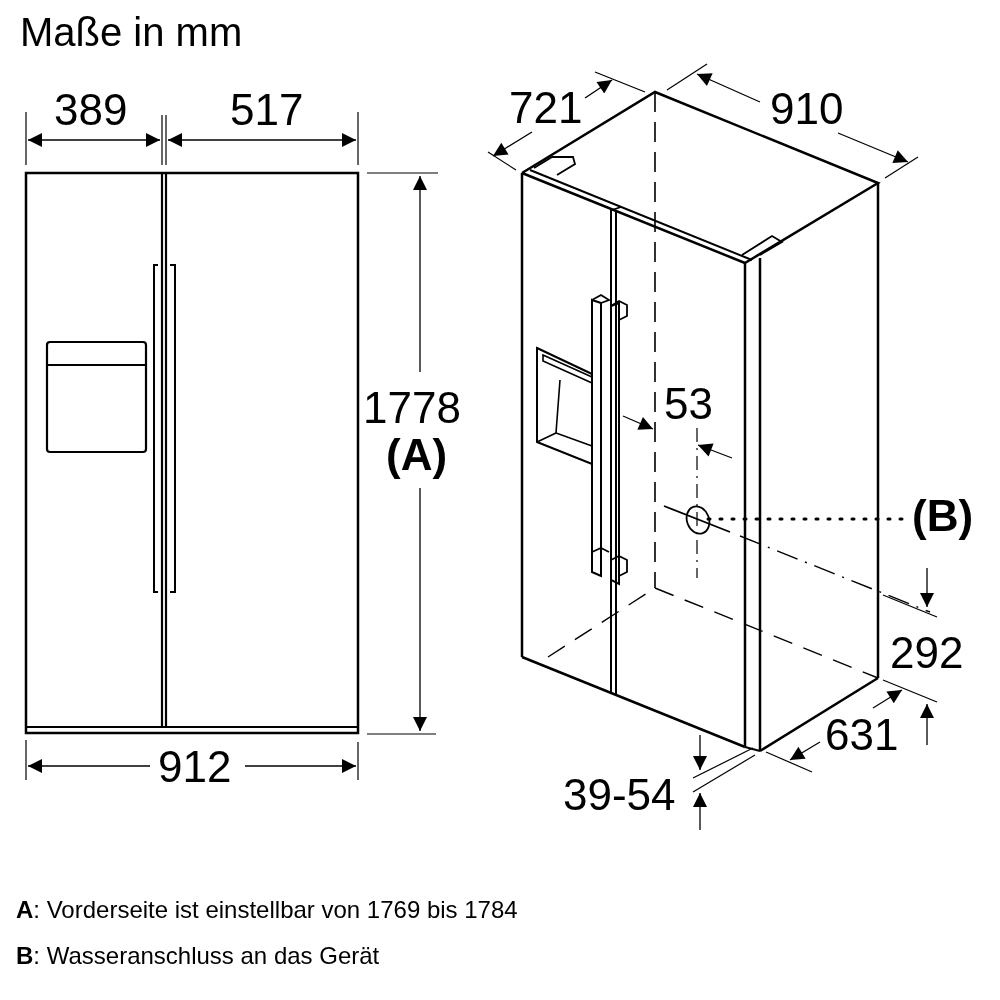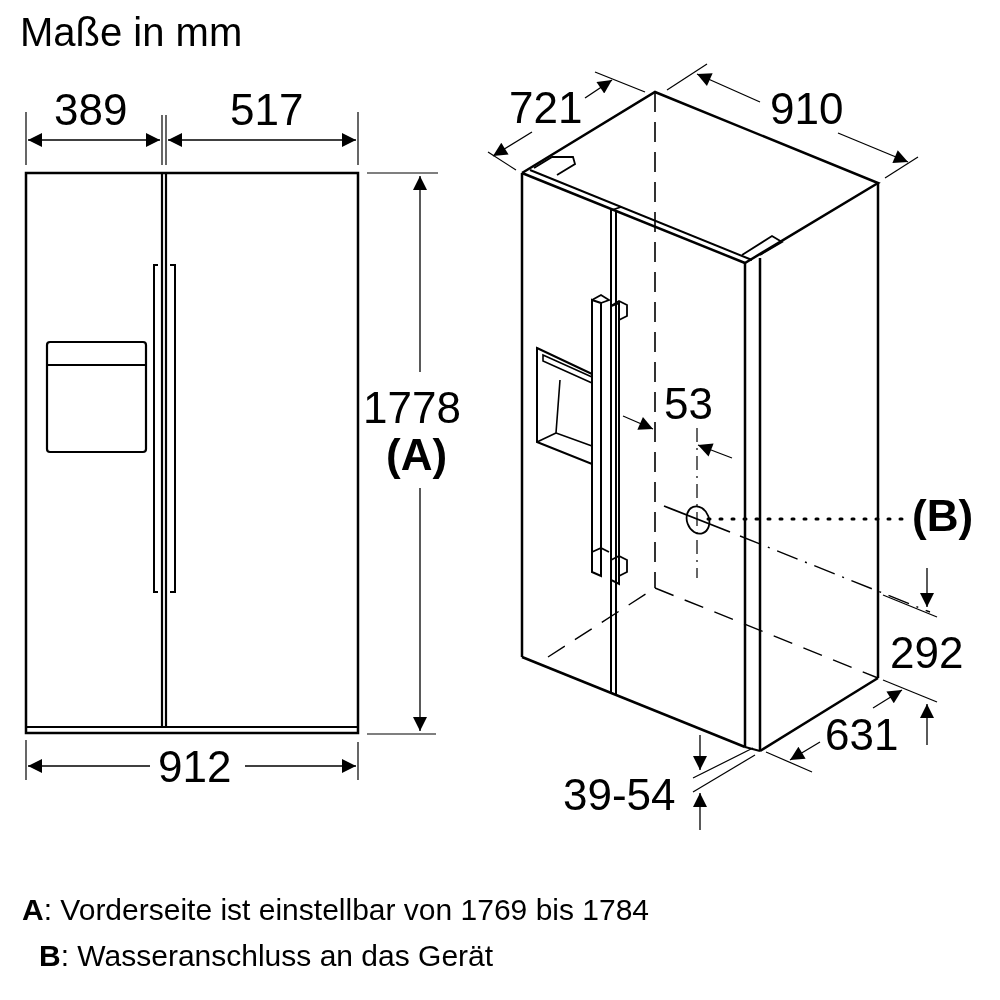--- a/index.html
+++ b/index.html
@@ -2,21 +2,21 @@
 <html><head>
 <meta charset="utf-8">
 <style>
   html, body { margin: 0; padding: 0; background: #ffffff; }
   body { width: 1000px; height: 1000px; position: relative; overflow: hidden;
          font-family: "Liberation Sans", sans-serif; color: #000; }
   svg { position: absolute; left: 0; top: 0; }
   .lbl { font-family: "Liberation Sans", sans-serif; font-size: 44px; fill: #000; }
   .title { font-size: 40px; }
   .bold { font-weight: bold; }
-  .legend { position: absolute; left: 22px; font-size: 30px; line-height: 46px; white-space: nowrap; }
+  .legend { position: absolute; left: 16px; font-size: 24px; line-height: 46px; white-space: nowrap; }
   .legend b { font-weight: bold; }
   .ln { stroke: #000; fill: none; }
 </style>
 </head>
 <body>
 
 <svg width="1000" height="1000" viewBox="0 0 1000 1000">
   <defs>
     <marker id="arr" viewBox="0 0 10 10" refX="10" refY="5" markerWidth="8" markerHeight="6" orient="auto-start-reverse" markerUnits="userSpaceOnUse">
       <path d="M0,0 L10,5 L0,10 z" fill="#000"></path>
@@ -140,15 +140,15 @@
     <line class="ln" x1="693" y1="792" x2="755" y2="755" stroke-width="1.2"></line>
     <line class="ln" x1="700" y1="735" x2="700" y2="770" stroke-width="1.3" marker-end="url(#arrL)"></line>
     <line class="ln" x1="700" y1="830" x2="700" y2="793" stroke-width="1.3" marker-end="url(#arrL)"></line>
     <text class="lbl" x="563" y="810">39-54</text>
   </g>
 </svg>
 
 <div class="legend" style="top:887px;">
   <b>A</b><span>: Vorderseite ist einstellbar von 1769 bis 1784</span>
 </div>
-<div class="legend" style="top:933px;margin-left:17px;">
+<div class="legend" style="top:933px;">
   <b>B</b><span>: Wasseranschluss an das Gerät</span>
 </div>
 
 </body></html>

